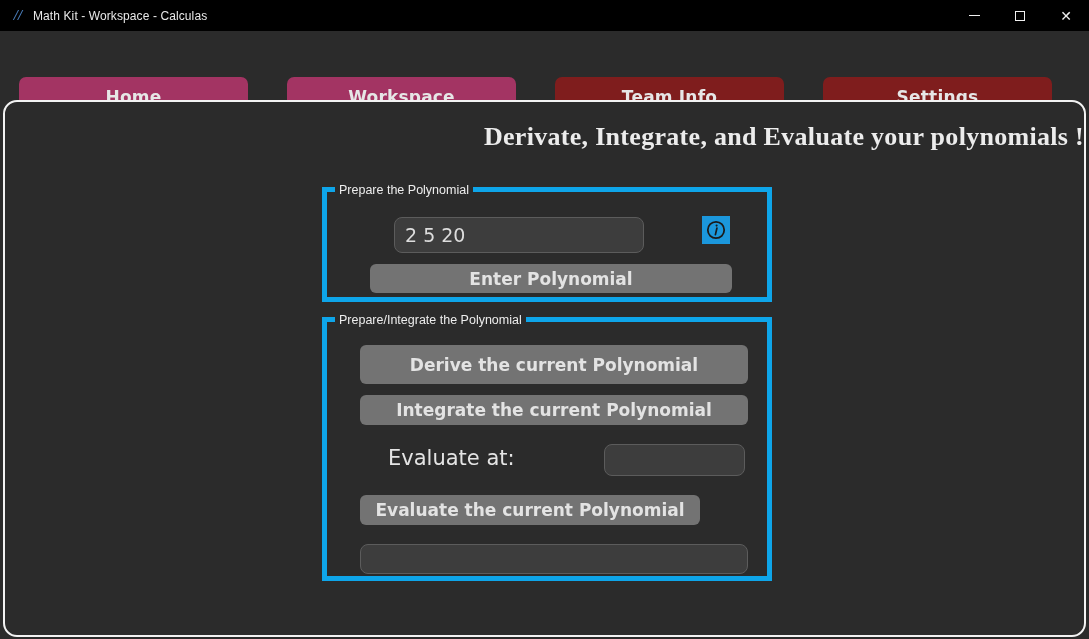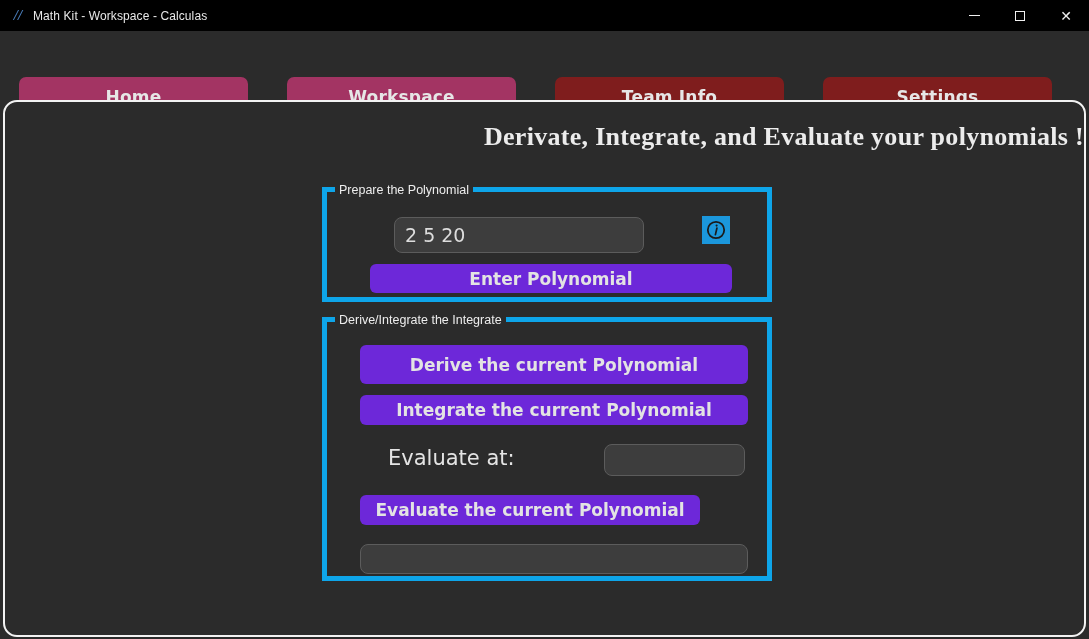--- a/index.html
+++ b/index.html
@@ -188,21 +188,21 @@
     display: flex;
     align-items: center;
     justify-content: center;
   }
 
   
   .action-btn {
     position: absolute;
     border: none;
     border-radius: 6px;
-    background: #6d28d9;
+    background: #737373;
     color: #e3e3e3;
     font-size: 17px;
     font-weight: bold;
     font-family: "DejaVu Sans", sans-serif;
     cursor: pointer;
     display: flex;
     align-items: center;
     justify-content: center;
   }
   .enter-btn     { left: 43px; top: 72px;  width: 362px; height: 29px; }
@@ -261,21 +261,21 @@
           <circle cx="10" cy="10" r="8.2" fill="none" stroke="#1b1b1b" stroke-width="1.8"></circle>
           <circle cx="10.6" cy="5.6" r="1.05" fill="#1b1b1b"></circle>
           <path d="M10.9 8.2 L9.4 14.6" stroke="#1b1b1b" stroke-width="1.7" stroke-linecap="round"></path>
         </svg>
       </button>
 
       <button class="action-btn enter-btn">Enter Polynomial</button>
     </div>
 
     <div class="groupbox gb-2">
-      <span class="gb-label">Derive/Integrate the Integrate</span>
+      <span class="gb-label">Prepare/Integrate the Polynomial</span>
 
       <button class="action-btn derive-btn">Derive the current Polynomial</button>
 
       <button class="action-btn integrate-btn">Integrate the current Polynomial</button>
 
       <span class="eval-label">Evaluate at:</span>
 
       <input class="field eval-input" type="text" value="" style="">
 
       <button class="action-btn evaluate-btn">Evaluate the current Polynomial</button>

